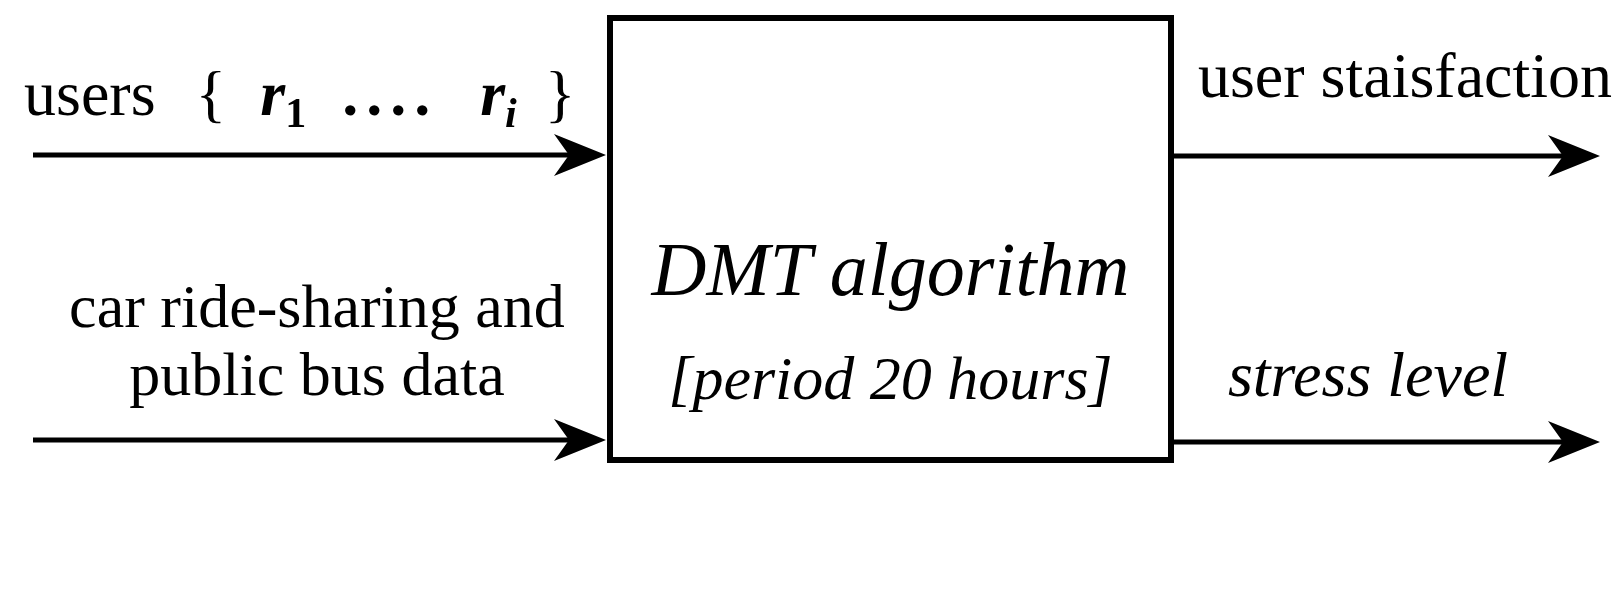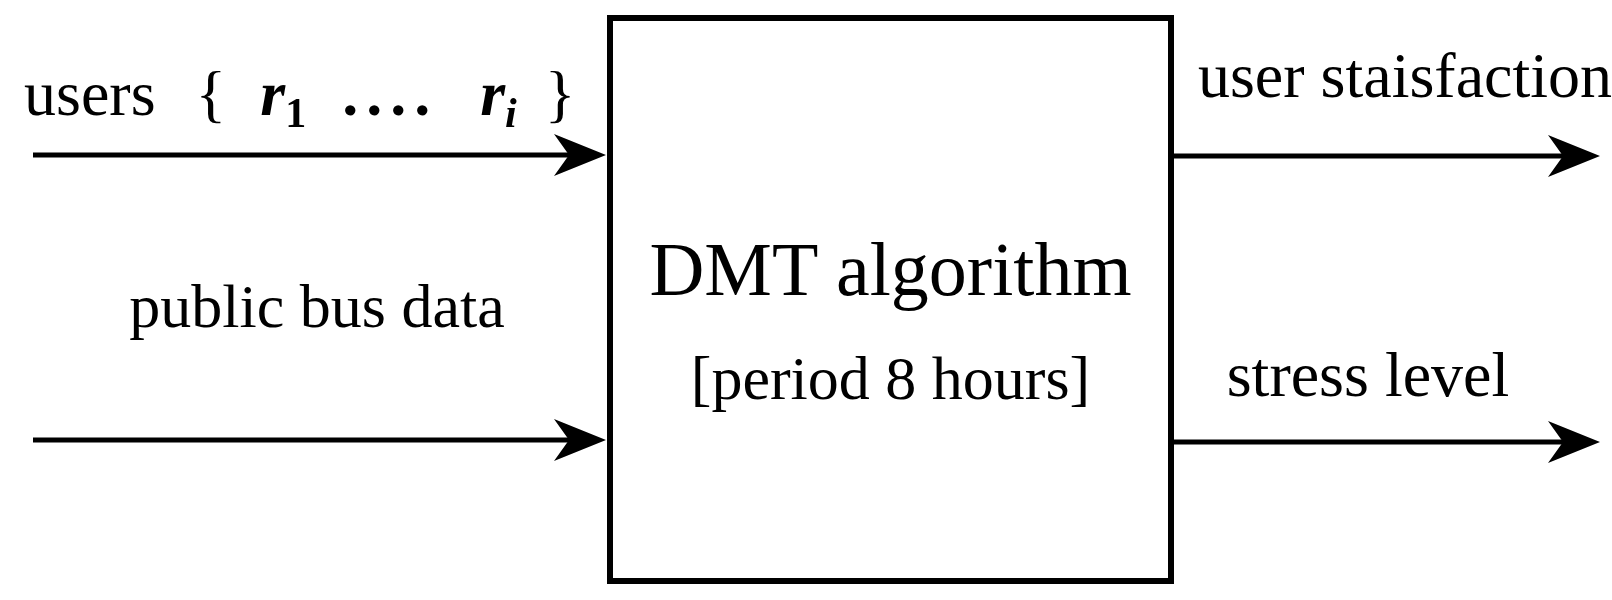--- a/index.html
+++ b/index.html
@@ -21,24 +21,25 @@
     left: 0;
     top: 0;
     width: 1612px;
     height: 600px;
   }
   .process-box {
     position: absolute;
     left: 607px;
     top: 15px;
     width: 567px;
-    height: 569px;
+    height: 448px;
     border: 6px solid #000000;
     box-sizing: border-box;
     background: #ffffff;
+    font-style: italic;
   }
   .box-title {
     position: absolute;
     left: 0;
     right: 0;
     top: 210px;
     text-align: center;
     font-size: 76px;
     line-height: 1;
     white-space: nowrap;
@@ -95,20 +96,21 @@
   }
   .output-label-bottom {
     position: absolute;
     left: 1178px;
     top: 343px;
     width: 380px;
     text-align: center;
     font-size: 64px;
     line-height: 1;
     white-space: nowrap;
+    font-style: italic;
   }
 </style>
 </head>
 <body>
 
 <div class="canvas">
 
   <svg class="arrow-layer" viewBox="0 0 1612 600" xmlns="http://www.w3.org/2000/svg">
 
     <g>
@@ -127,27 +129,28 @@
     </g>
 
     <g>
       <line x1="1172" y1="442" x2="1566" y2="442" stroke="#000000" stroke-width="5"></line>
       <polygon points="1600,442 1548,421 1563,442 1548,463" fill="#000000"></polygon>
     </g>
   </svg>
 
   <div class="process-box">
     <div class="box-title">DMT algorithm</div>
-    <div class="box-subtitle">[period 8 hours]</div>
+    <div class="box-subtitle">[period 20 hours]</div>
   </div>
 
   <div class="users-label">
     <span>users</span><span class="brace-open">{</span><span class="math-r">r</span><span class="sub-script">1</span><span class="seq-dots">....</span><span class="math-r-2">r</span><span class="sub-script italic">i</span><span class="brace-close">}</span>
   </div>
 
   <div class="transport-label">
+    <div>car ride-sharing and</div>
     <div>public bus data</div>
   </div>
 
   <div class="output-label-top">user staisfaction</div>
   <div class="output-label-bottom">stress level</div>
 
 </div>
 
 </body></html>

